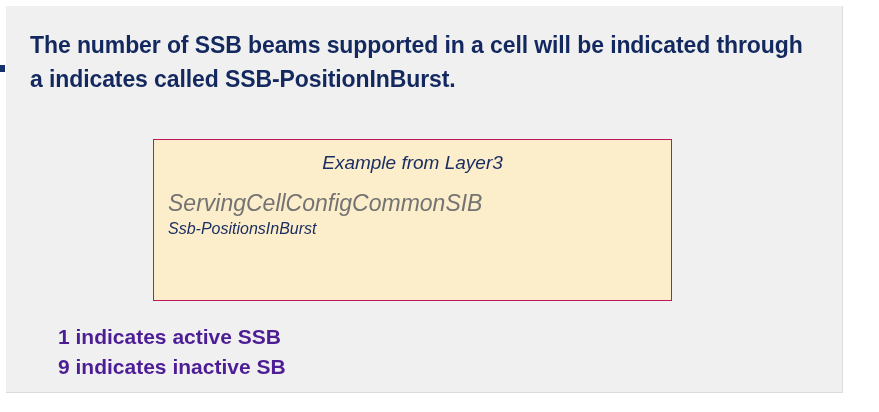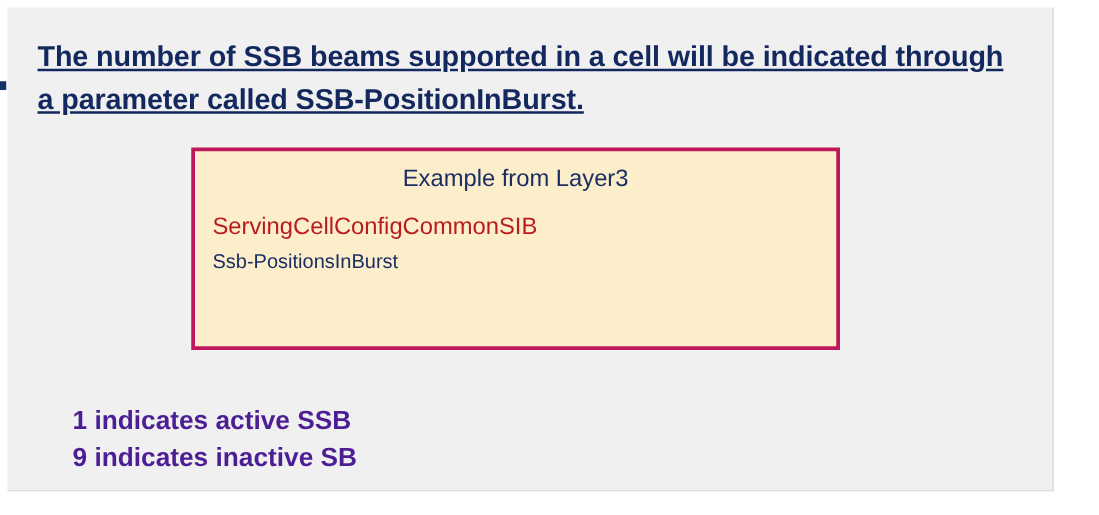--- a/index.html
+++ b/index.html
@@ -49,54 +49,54 @@
   #headline {
     position: absolute;
     left: 24px;
     top: 22px;
     width: 800px;
     color: #12285e;
     font-size: 23px;
     font-weight: bold;
     line-height: 34px;
     letter-spacing: -0.1px;
-    text-decoration: underline;
   }
   #headline .hl-line {
     display: block;
     white-space: nowrap;
   }
 
   
   #example-box {
     position: absolute;
     left: 147px;
-    top: 112px;
+    top: 133px;
     width: 519px;
     height: 162px;
     background: #fdeecb;
-    border: 3px solid #be185d;
+    border: 1px solid #be185d;
     box-sizing: border-box;
+    font-style: italic;
   }
   #example-title {
     position: absolute;
     left: 0;
     top: 12px;
     width: 100%;
     text-align: center;
     color: #1b2e63;
     font-size: 19px;
     font-weight: normal;
   }
   #example-ie-name {
     position: absolute;
     left: 14px;
     top: 50px;
-    color: #b91c1c;
-    font-size: 19px;
+    color: #737373;
+    font-size: 23px;
     font-weight: normal;
   }
   #example-field-name {
     position: absolute;
     left: 14px;
     top: 80px;
     color: #1b2e63;
     font-size: 16px;
     font-weight: normal;
   }
@@ -128,21 +128,21 @@
 </style>
 </head>
 <body>
 
 <div id="slide-root">
 
   <div id="content-panel">
 
     <div id="headline">
       <span class="hl-line">The number of SSB beams supported in a cell will be indicated through</span>
-      <span class="hl-line">a parameter called SSB-PositionInBurst.</span>
+      <span class="hl-line">a indicates called SSB-PositionInBurst.</span>
     </div>
 
     <div id="example-box">
       <div id="example-title">Example from Layer3</div>
       <div id="example-ie-name">ServingCellConfigCommonSIB</div>
       <div id="example-field-name">Ssb-PositionsInBurst</div>
     </div>
 
     <div id="legend">
       <span class="legend-line">1 indicates active SSB</span>

